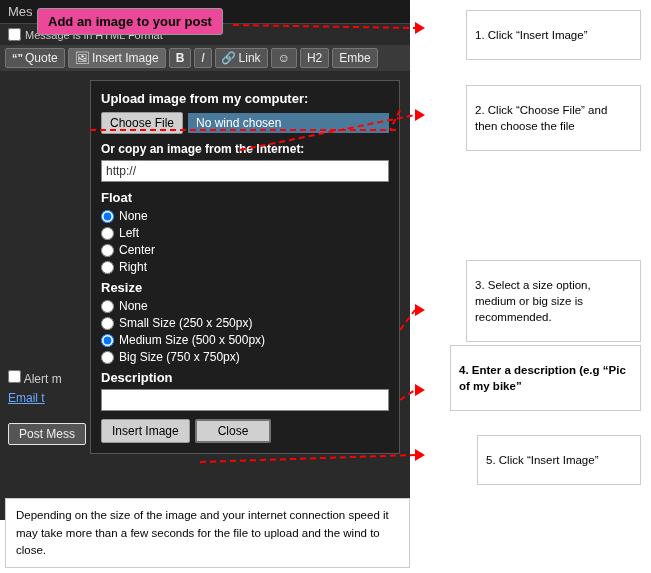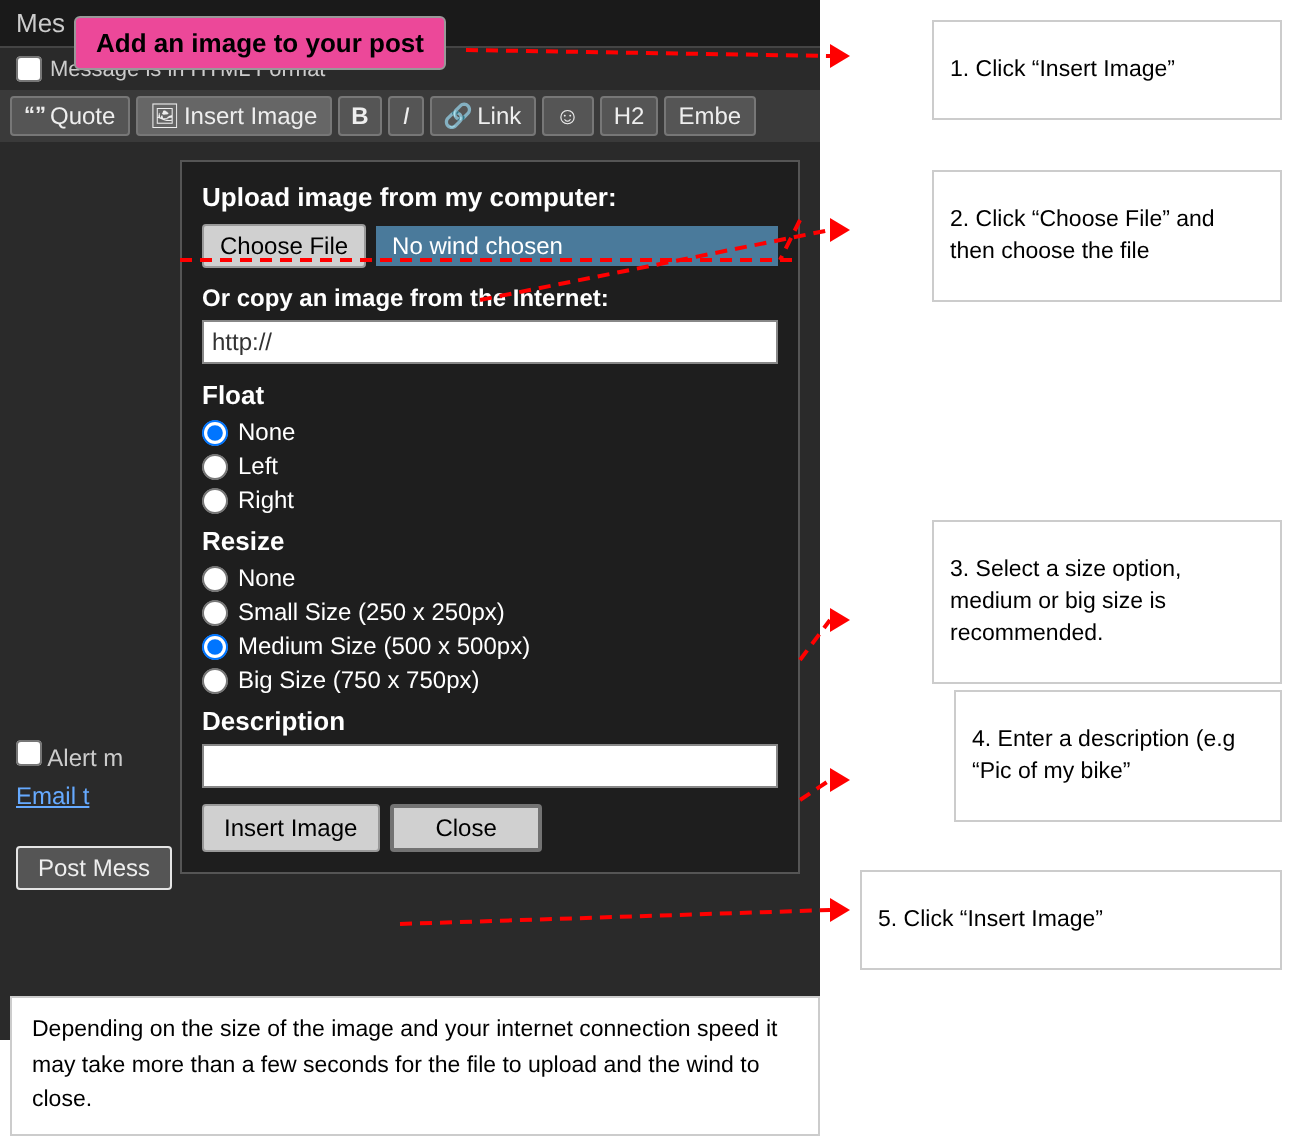--- a/index.html
+++ b/index.html
@@ -247,26 +247,27 @@
       width: 175px;
     }
     .instr3 {
       right: 10px;
       top: 260px;
       width: 175px;
     }
     .instr4 {
       right: 10px;
       top: 345px;
-      width: 164px;
+      width: 191px;
+      font-weight: bold;
     }
     .instr5 {
       right: 10px;
       top: 435px;
-      width: 211px;
+      width: 164px;
     }
 
     
     .info-box {
       position: absolute;
       left: 5px;
       bottom: 5px;
       width: 405px;
       background: #fff;
       border: 1px solid #ccc;
@@ -369,20 +370,24 @@
   <div class="radio-row">
     <input type="radio" name="float" checked="" style="">
     <span>None</span>
   </div>
   <div class="radio-row">
     <input type="radio" name="float" style="">
     <span>Left</span>
   </div>
   <div class="radio-row">
     <input type="radio" name="float" style="">
+    <span>Center</span>
+  </div>
+  <div class="radio-row">
+    <input type="radio" name="float" style="">
     <span>Right</span>
   </div>
 
   <div class="resize-section-title">Resize</div>
   <div class="radio-row">
     <input type="radio" name="resize" style="">
     <span>None</span>
   </div>
   <div class="radio-row">
     <input type="radio" name="resize" style="">

